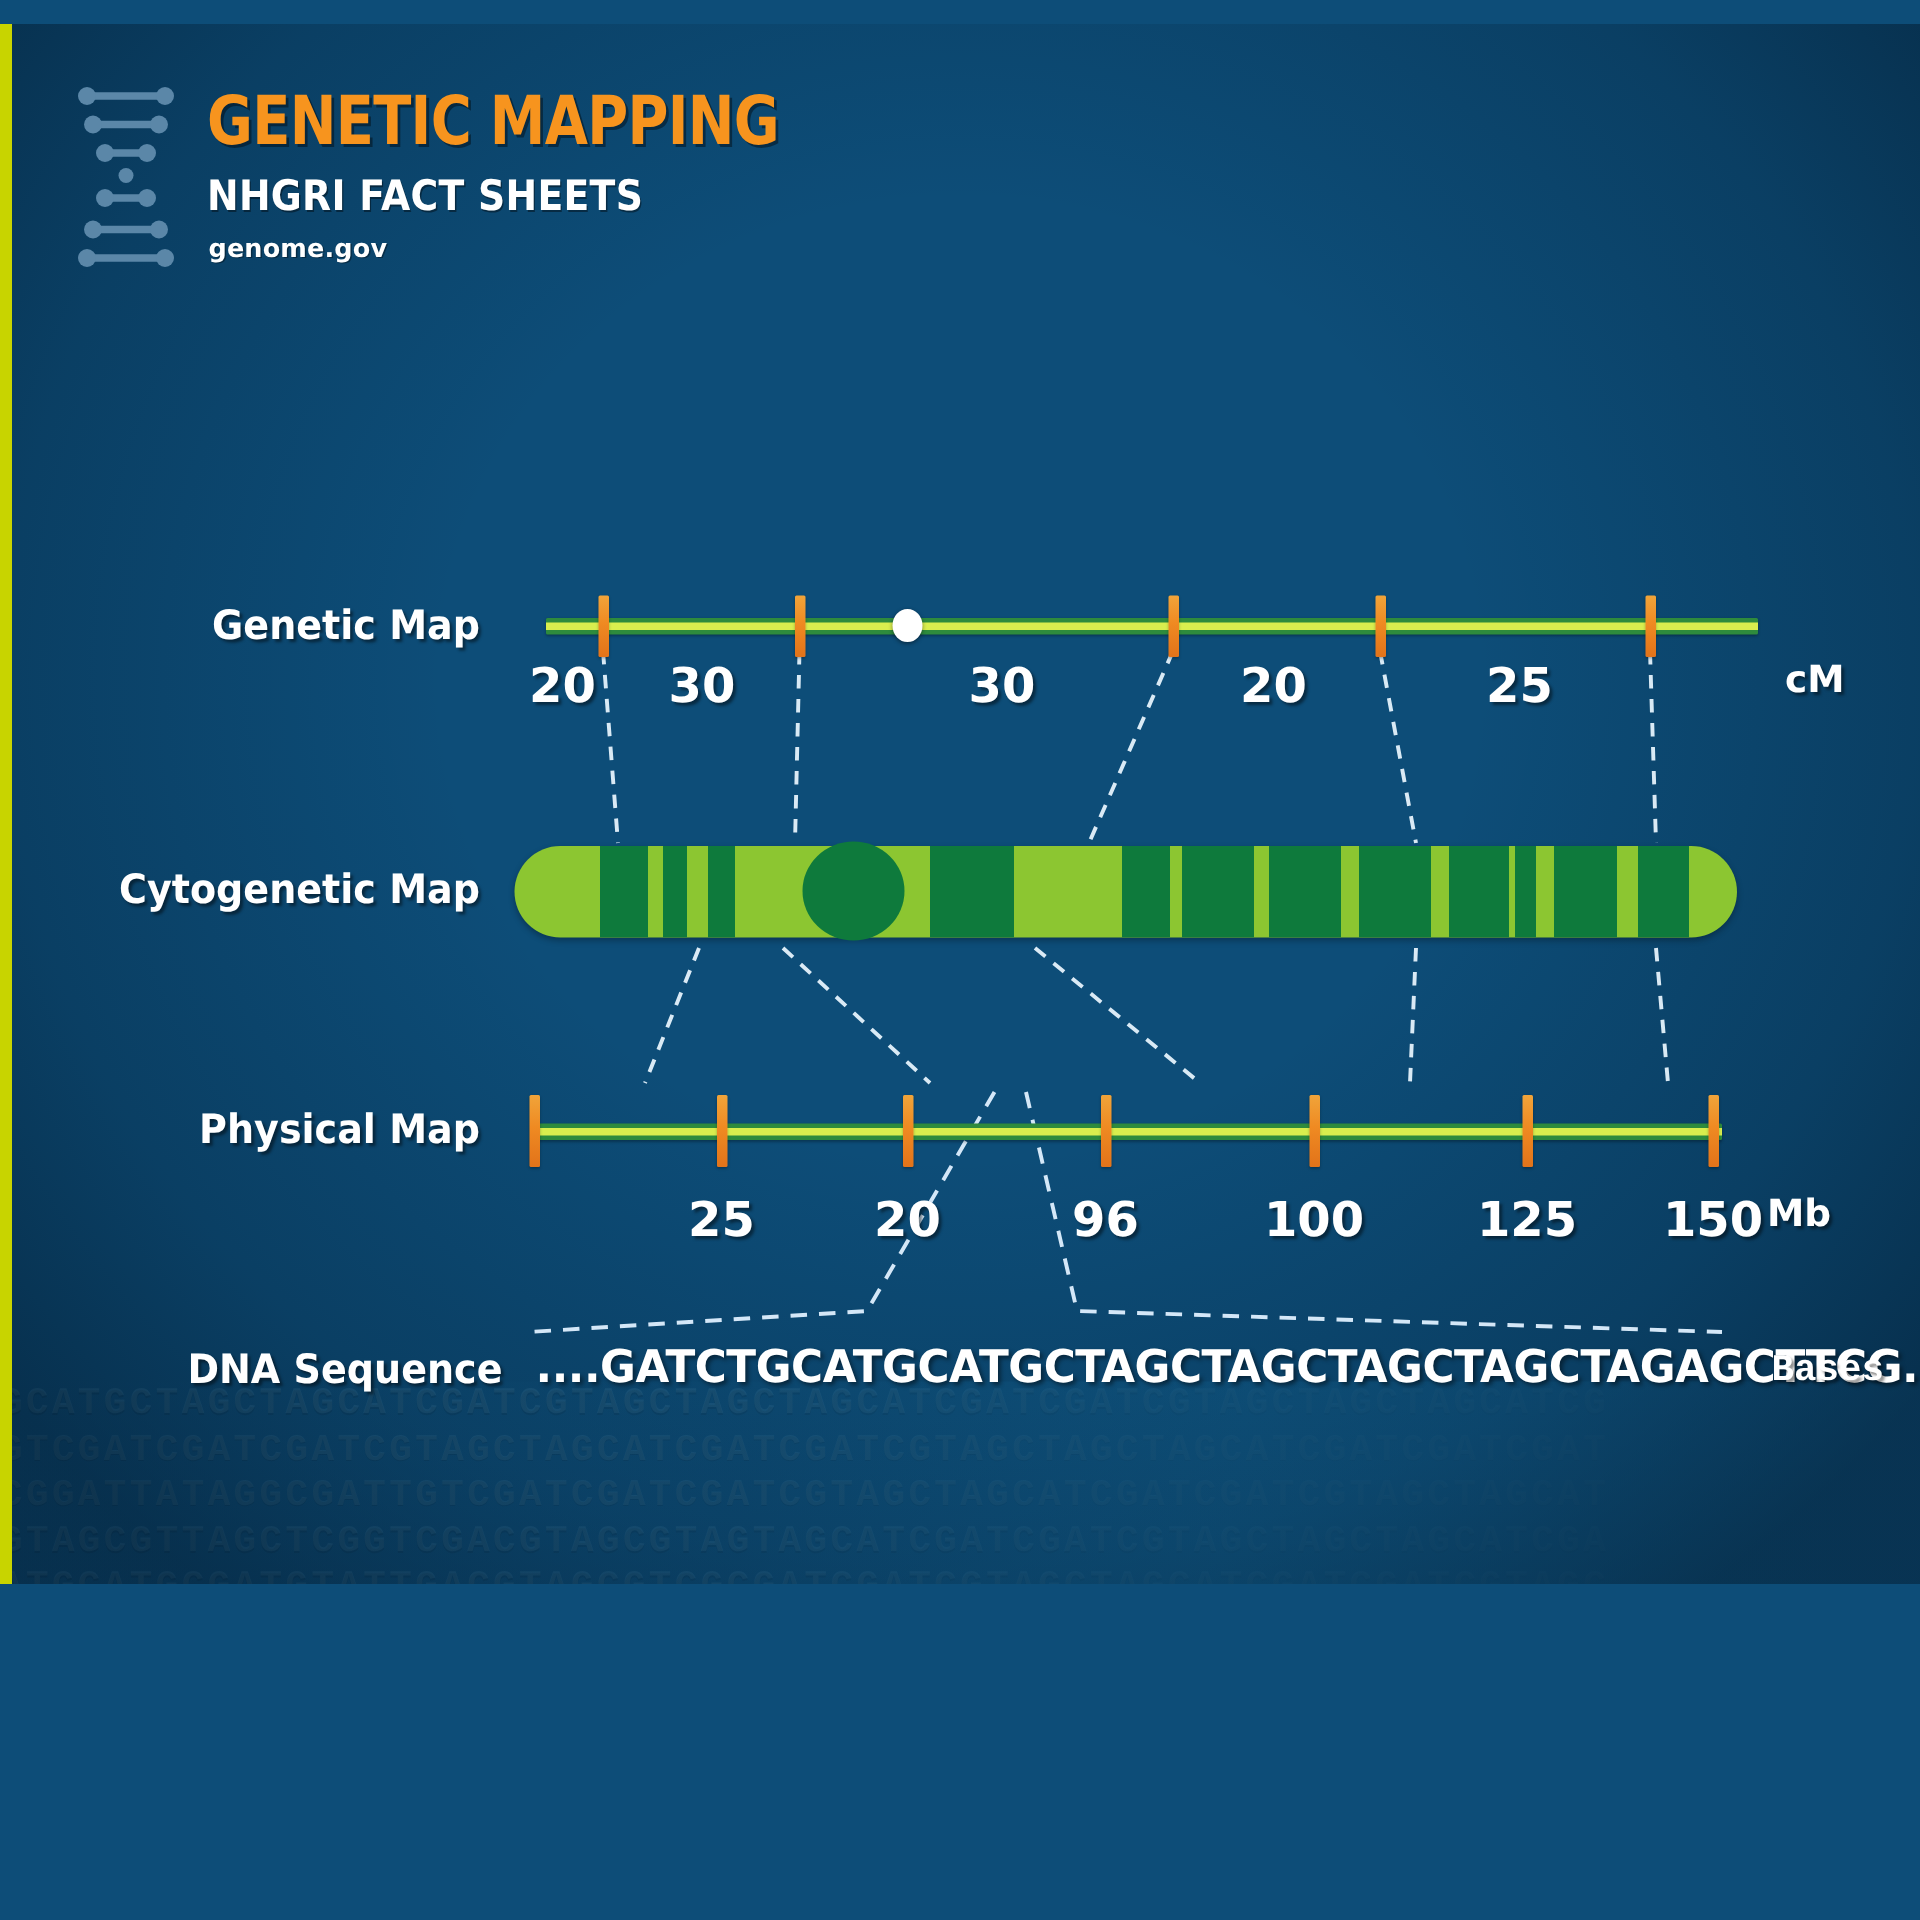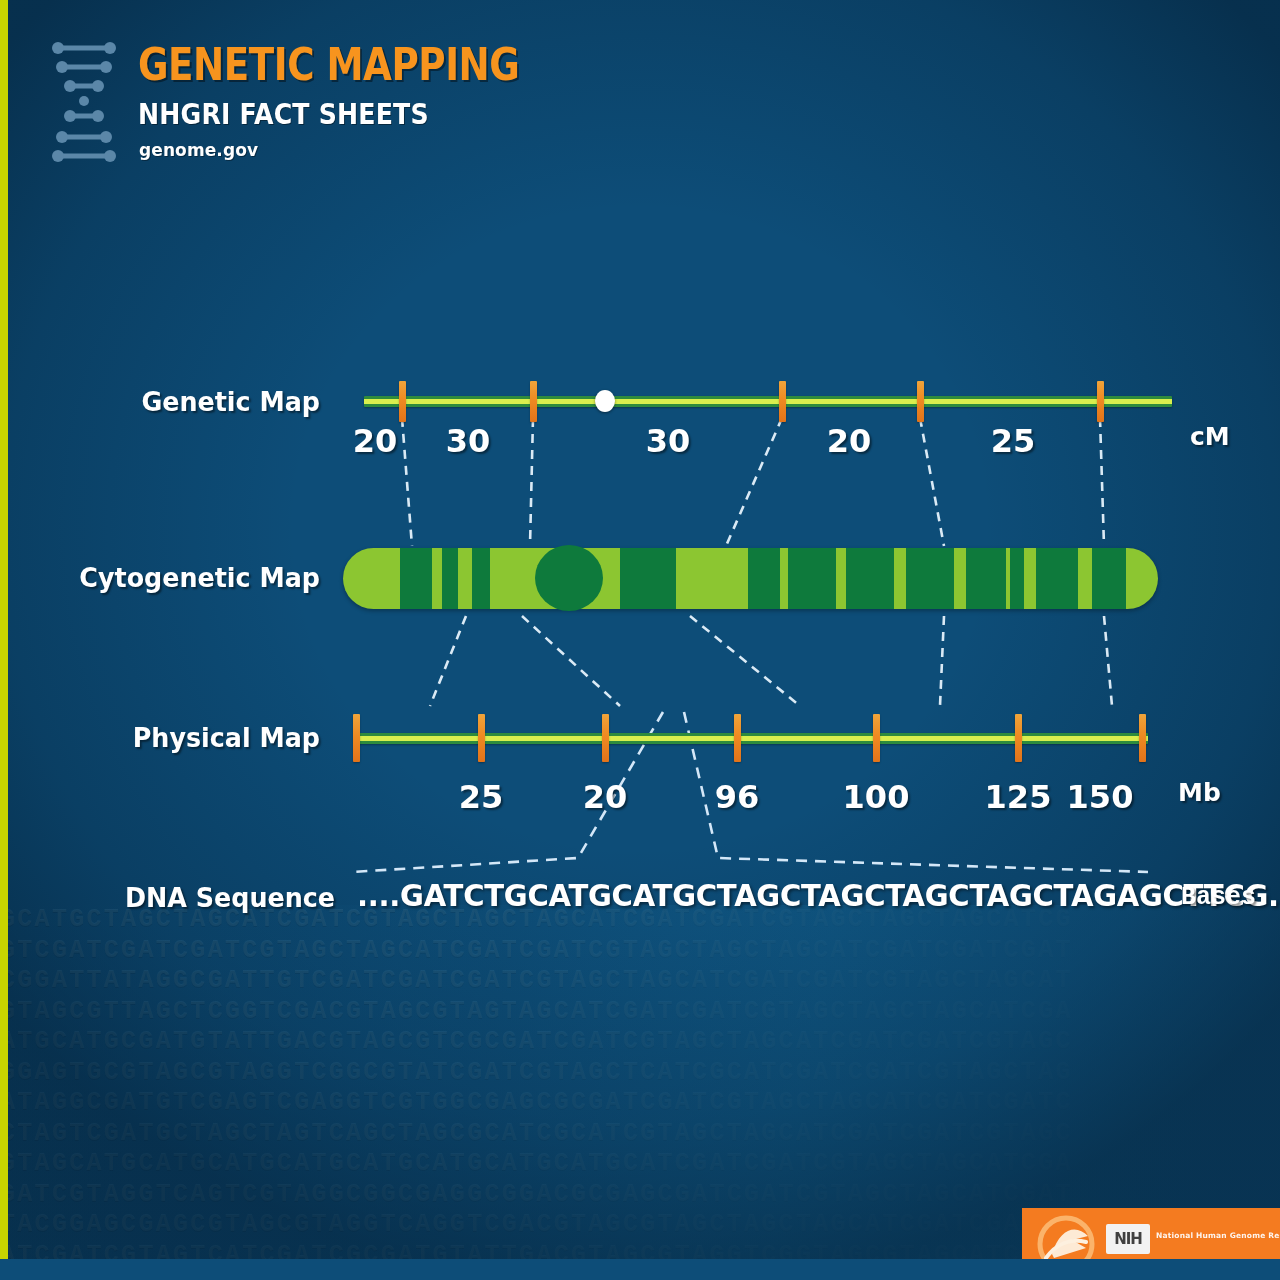--- a/index.html
+++ b/index.html
@@ -3,24 +3,25 @@
 <meta charset="utf-8">
 <style>
   html,body{margin:0;padding:0;}
   body{
     width:1280px;height:1280px;overflow:hidden;
     font-family:"Liberation Sans",sans-serif;
     background:#0d4d78;
     position:relative;
   }
   #stage{
-    position:absolute;inset:0;width:1280px;height:1259px;overflow:hidden;
+    position:absolute;inset:0;width:1280px;height:1040px;overflow:hidden;
     background:
       radial-gradient(ellipse 900px 700px at 62% 34%, #1d76b0 0%, #166architecture 0%, rgba(26,116,172,0.95) 25%, rgba(18,90,138,0.6) 58%, rgba(12,64,102,0.15) 80%, rgba(10,55,88,0) 100%),
       linear-gradient(160deg,#0b4871 0%,#0f5684 28%,#0d4f7a 58%,#0a3d62 82%,#093655 100%);
+    margin-top: 16px;
   }
   
   #vignette{position:absolute;inset:0;pointer-events:none;
     background:radial-gradient(ellipse 820px 760px at 50% 42%, rgba(0,0,0,0) 42%, rgba(3,30,52,0.30) 78%, rgba(2,24,43,0.55) 100%);}
   
   #leftstrip{position:absolute;left:0;top:0;width:8px;height:1280px;background:#c8d400;}
 
   
   #dnabg{
     position:absolute;left:0;top:905px;width:1280px;height:375px;overflow:hidden;
@@ -252,21 +253,21 @@
         <div class="tick" style="left: 872.5px; top: 714px; height: 48px;"></div>
         <div class="tick" style="left: 1014.5px; top: 714px; height: 48px;"></div>
         <div class="tick" style="left: 1138.5px; top: 714px; height: 48px;"></div>
       </div>
     <div id="physical-ticklabels">
         <div class="ticklabel" style="left: 481px; top: 778px;">25</div>
         <div class="ticklabel" style="left: 605px; top: 778px;">20</div>
         <div class="ticklabel" style="left: 737px; top: 778px;">96</div>
         <div class="ticklabel" style="left: 876px; top: 778px;">100</div>
         <div class="ticklabel" style="left: 1018px; top: 778px;">125</div>
-        <div class="ticklabel" style="left: 1100px; top: 778px; text-align: center;">150</div>
+        <div class="ticklabel" style="left: 1142px; top: 778px; text-align: center;">150</div>
       </div>
     <div class="unitlabel" id="physical-unit" style="left:1178px;top:778px;">Mb</div>
   </div>
 
   <div class="rowlabel" id="lbl-dna">DNA Sequence</div>
   <div id="dnaseq">....GATCTGCATGCATGCTAGCTAGCTAGCTAGCTAGAGCTTCG....</div>
   <div id="baseslabel">Bases</div>
 
   <div id="footer">
     <svg id="nih-swoosh" viewBox="0 0 60 60">

